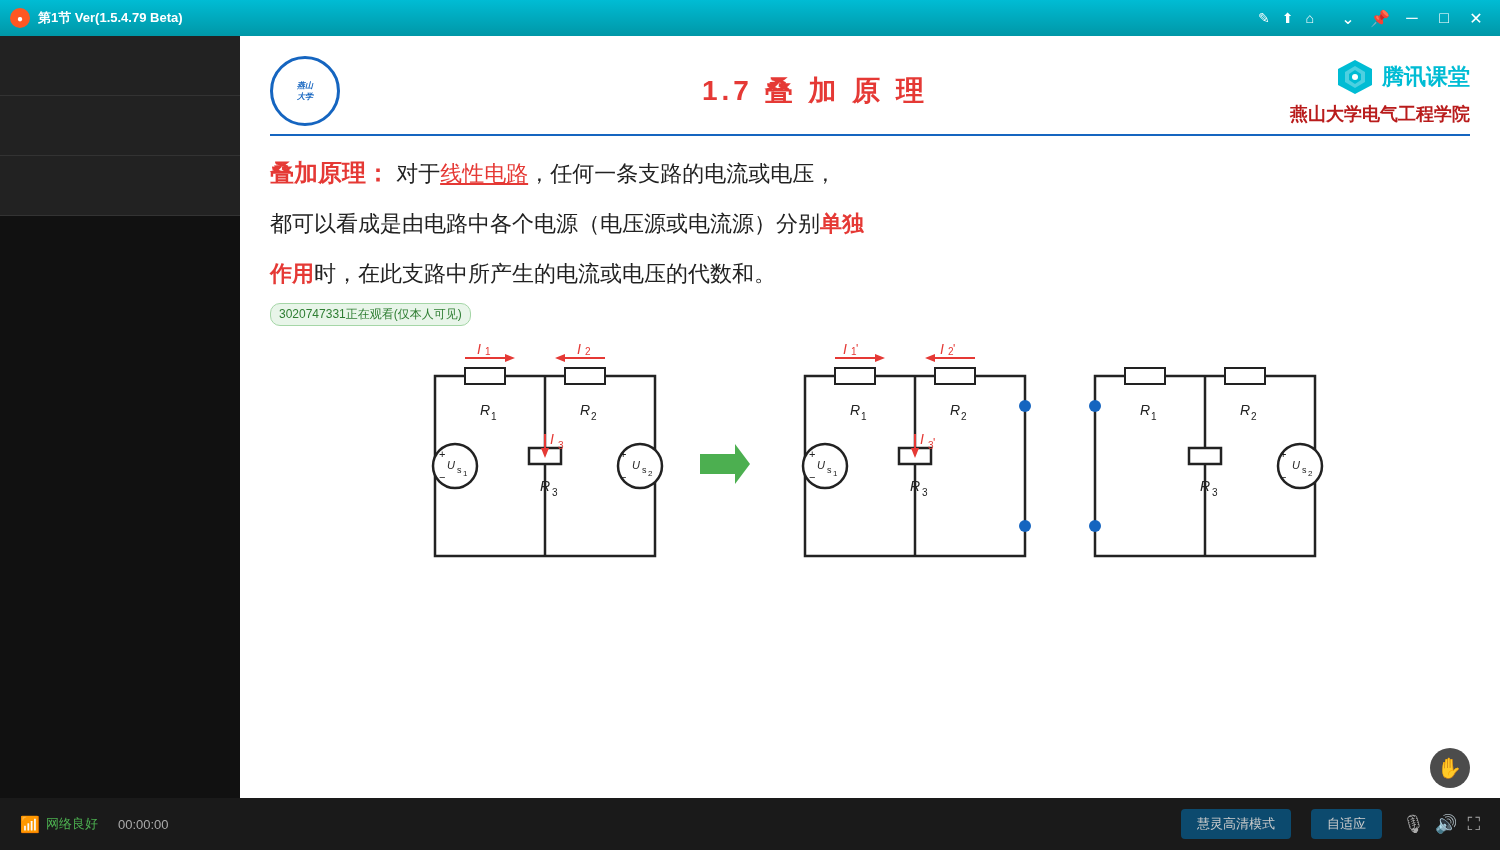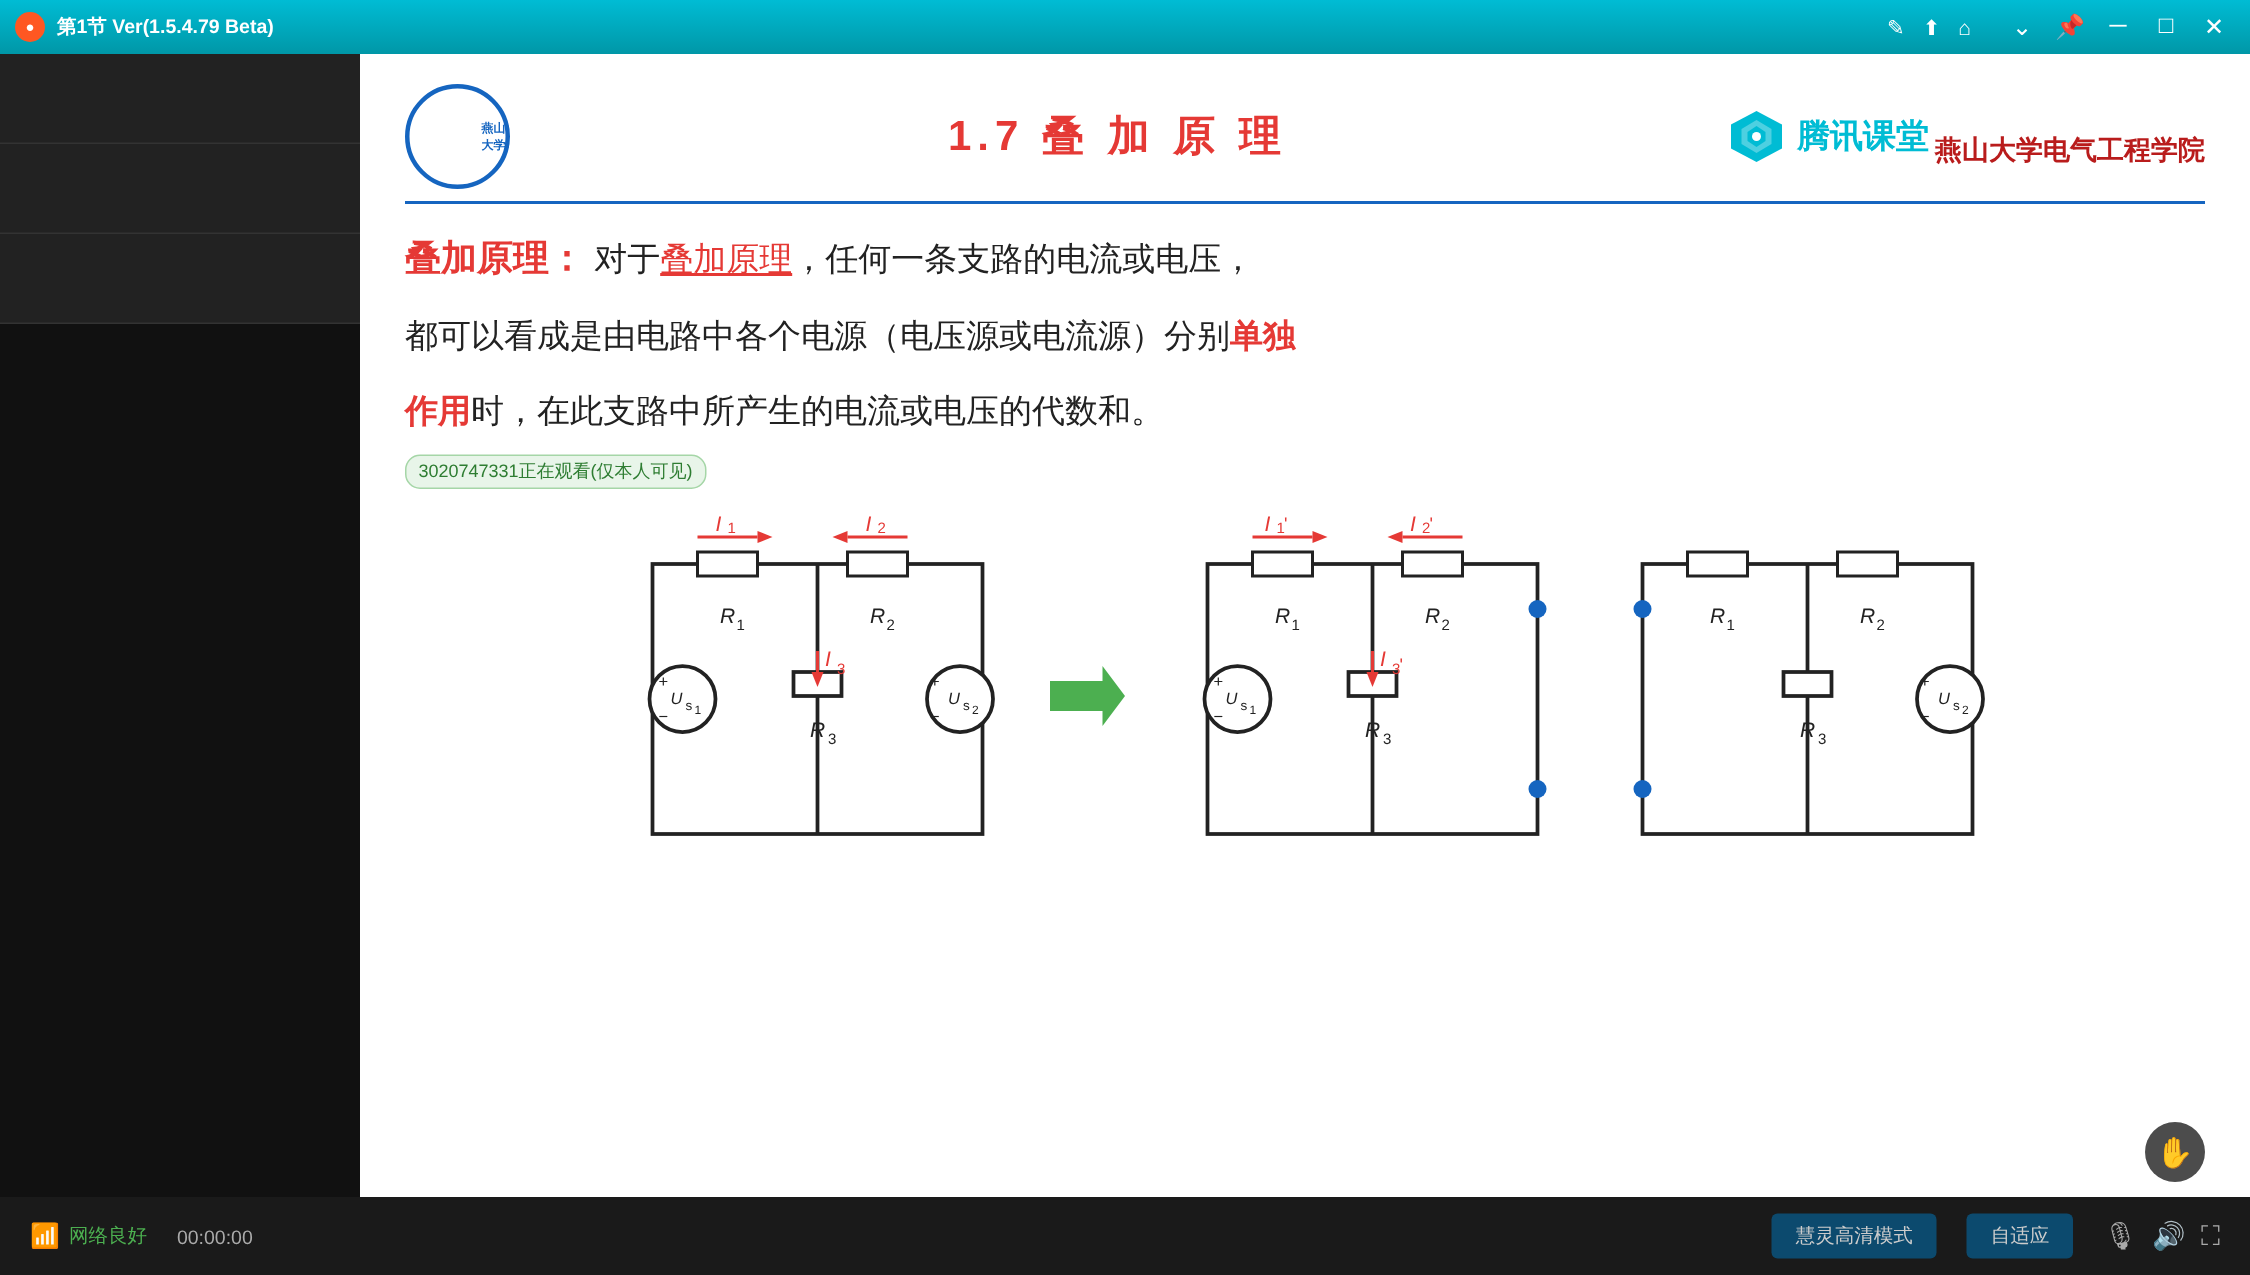--- a/index.html
+++ b/index.html
@@ -90,23 +90,24 @@
       align-items: center;
       justify-content: space-between;
       padding-bottom: 8px;
       border-bottom: 2px solid #1565c0;
       margin-bottom: 15px;
     }
     .university-logo {
       width: 70px; height: 70px;
       border: 3px solid #1565c0;
       border-radius: 50%;
-      display: flex; align-items: center; justify-content: flex-end;
+      display: flex; align-items: center; justify-content: center;
       font-size: 9px; color: #1565c0; text-align: center;
       font-weight: bold;
+      font-style: italic;
     }
     .slide-title {
       font-size: 28px;
       color: #e53935;
       font-weight: bold;
       letter-spacing: 4px;
       flex: 1;
       text-align: center;
     }
     .tencent-text {
@@ -236,39 +237,39 @@
 
 <div class="main-area">
   <div class="slide-content">
 
     
     <div class="slide-header">
       <div class="university-logo">
         <span style="font-size:8px; color:#1565c0; text-align:center; font-weight:bold;">燕山<br>大学</span>
       </div>
       <div class="slide-title">1.7  叠 加 原 理</div>
-      <div style="display:flex; flex-direction:row; align-items:flex-end; gap:4px;">
+      <div style="display:flex; flex-direction:column; align-items:flex-end; gap:4px;">
         <div style="display:flex; align-items:center; gap:6px;">
 
           <svg width="42" height="42" viewBox="0 0 42 42">
             <polygon points="21,4 38,13 38,29 21,38 4,29 4,13" fill="#00bcd4"></polygon>
             <polygon points="21,10 31,16 31,26 21,32 11,26 11,16" fill="white" opacity="0.3"></polygon>
             <polygon points="21,14 27,18 27,24 21,28 15,24 15,18" fill="#00bcd4"></polygon>
             <circle cx="21" cy="21" r="3" fill="white"></circle>
           </svg>
           <span class="tencent-text" style="font-size:22px; color:#00bcd4; font-weight:bold;">腾讯课堂</span>
         </div>
         <div class="university-name">燕山大学电气工程学院</div>
       </div>
     </div>
 
     
     <div class="principle-text">
       <span class="principle-title">叠加原理：</span>
-      <span>对于</span><span class="underline-text">叠加原理</span><span>，任何一条支路的电流或电压，</span>
+      <span>对于</span><span class="underline-text">线性电路</span><span>，任何一条支路的电流或电压，</span>
     </div>
     <div class="principle-text">
       <span>都可以看成是由电路中各个电源（电压源或电流源）分别</span><span class="highlight-red">单独</span>
     </div>
     <div class="principle-text">
       <span class="highlight-red">作用</span><span>时，在此支路中所产生的电流或电压的代数和。</span>
     </div>
 
     
     <div class="viewer-badge">3020747331正在观看(仅本人可见)</div>

